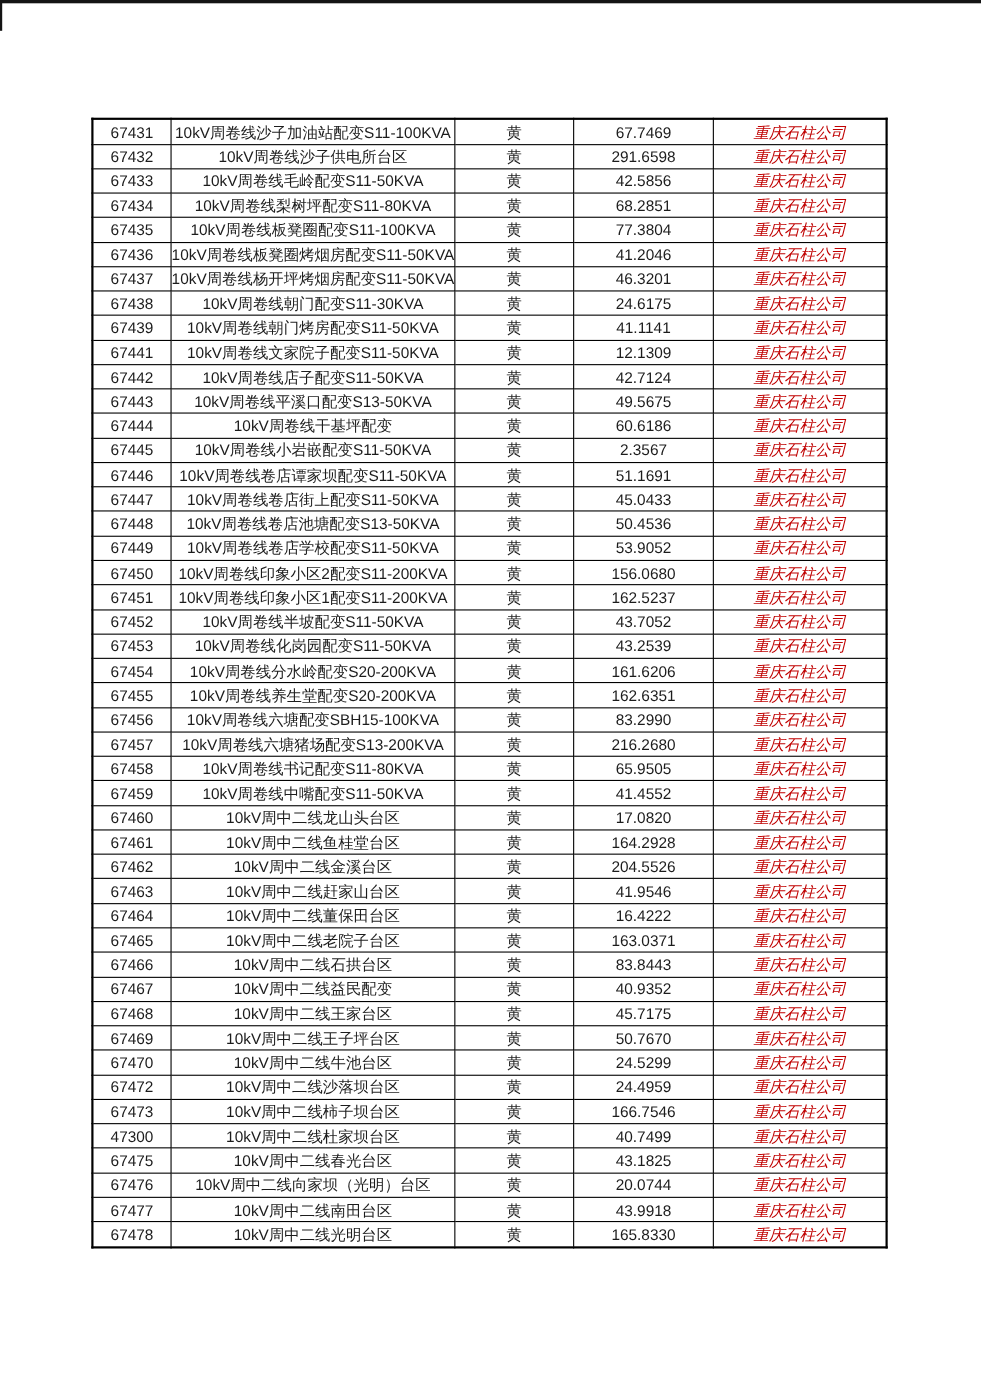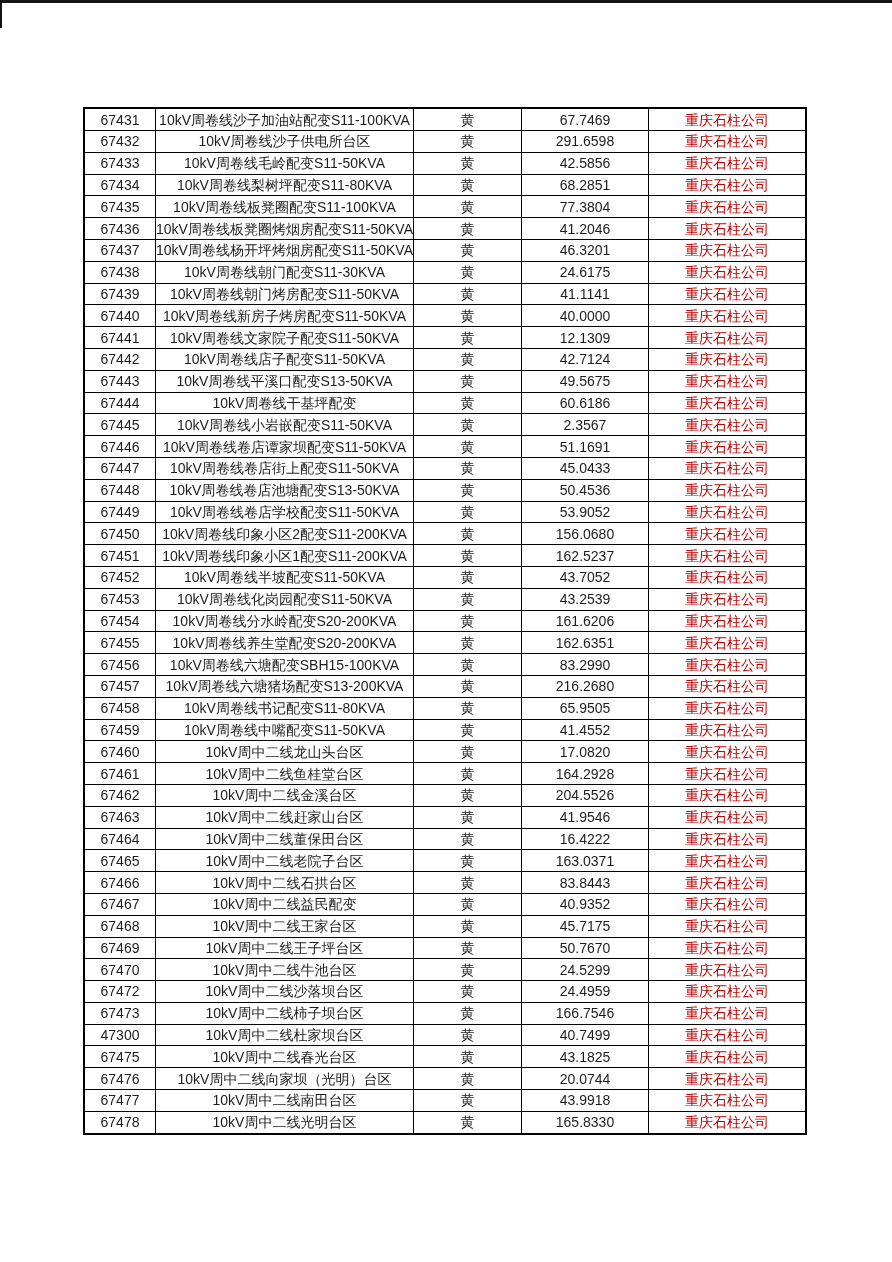--- a/index.html
+++ b/index.html
@@ -52,21 +52,21 @@
     vertical-align: middle;
     padding: 0;
     overflow: hidden;
     white-space: nowrap;
     line-height: 1;
   }
   td.c0 { width: 70px; }
   td.c1 { width: 257px; }
   td.c2 { width: 107px; }
   td.c3 { width: 126px; }
-  td.c4 { width: 156px; color: var(--company-color, #c00000); }
+  td.c4 { width: 156px; color: var(--company-color, #c00000); font-style: italic; }
 </style>
 </head>
 <body>
 
 <div class="sheet">
   <div class="edge-top"></div>
   <div class="edge-left"></div>
   <div class="edge-right"></div>
   <table class="data-table">
     <tbody>
@@ -127,27 +127,20 @@
           <td class="c4">重庆石柱公司</td>
         </tr>
         <tr>
           <td class="c0">67439</td>
           <td class="c1">10kV周卷线朝门烤房配变S11-50KVA</td>
           <td class="c2">黄</td>
           <td class="c3">41.1141</td>
           <td class="c4">重庆石柱公司</td>
         </tr>
         <tr>
-          <td class="c0">67440</td>
-          <td class="c1">10kV周卷线新房子烤房配变S11-50KVA</td>
-          <td class="c2">黄</td>
-          <td class="c3">40.0000</td>
-          <td class="c4">重庆石柱公司</td>
-        </tr>
-        <tr>
           <td class="c0">67441</td>
           <td class="c1">10kV周卷线文家院子配变S11-50KVA</td>
           <td class="c2">黄</td>
           <td class="c3">12.1309</td>
           <td class="c4">重庆石柱公司</td>
         </tr>
         <tr>
           <td class="c0">67442</td>
           <td class="c1">10kV周卷线店子配变S11-50KVA</td>
           <td class="c2">黄</td>

